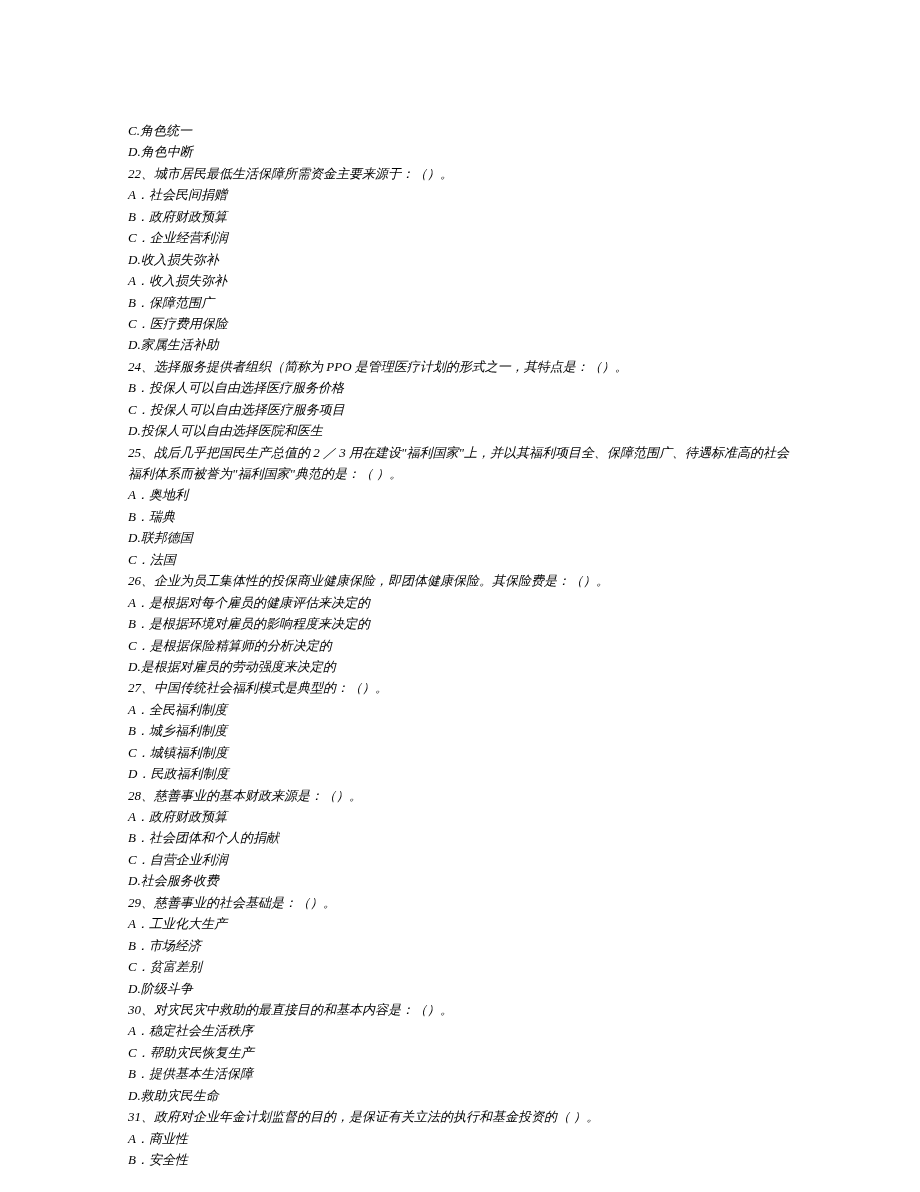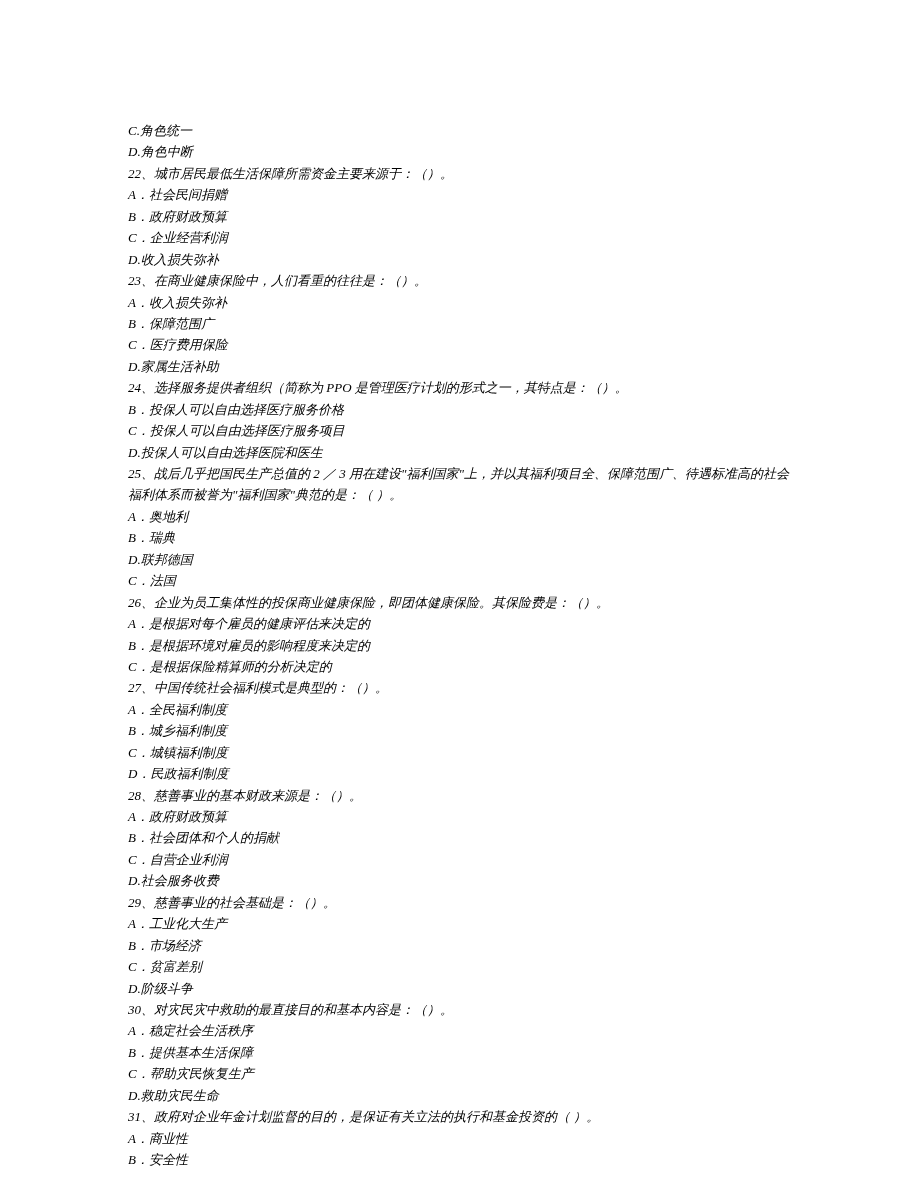--- a/index.html
+++ b/index.html
@@ -29,55 +29,55 @@
 <body>
 
 <div class="content">
   <span class="line">C.角色统一</span>
   <span class="line">D.角色中断</span>
   <span class="line">22、城市居民最低生活保障所需资金主要来源于：（）。</span>
   <span class="line">A．社会民间捐赠</span>
   <span class="line">B．政府财政预算</span>
   <span class="line">C．企业经营利润</span>
   <span class="line">D.收入损失弥补</span>
-  <span class="line">23、在商业健康保险中，人们看重的往往是：（）。</span>
   <span class="line">A．收入损失弥补</span>
   <span class="line">B．保障范围广</span>
   <span class="line">C．医疗费用保险</span>
   <span class="line">D.家属生活补助</span>
   <span class="line">24、选择服务提供者组织（简称为 PPO 是管理医疗计划的形式之一，其特点是：（）。</span>
   <span class="line">B．投保人可以自由选择医疗服务价格</span>
   <span class="line">C．投保人可以自由选择医疗服务项目</span>
   <span class="line">D.投保人可以自由选择医院和医生</span>
   <span class="line">25、战后几乎把国民生产总值的 2 ／ 3 用在建设"福利国家"上，并以其福利项目全、保障范围广、待遇标准高的社会福利体系而被誉为"福利国家"典范的是：（ ）。</span>
   <span class="line">A．奥地利</span>
   <span class="line">B．瑞典</span>
   <span class="line">D.联邦德国</span>
   <span class="line">C．法国</span>
   <span class="line">26、企业为员工集体性的投保商业健康保险，即团体健康保险。其保险费是：（）。</span>
   <span class="line">A．是根据对每个雇员的健康评估来决定的</span>
   <span class="line">B．是根据环境对雇员的影响程度来决定的</span>
   <span class="line">C．是根据保险精算师的分析决定的</span>
+  <span class="line">D.是根据对雇员的劳动强度来决定的</span>
   <span class="line">27、中国传统社会福利模式是典型的：（）。</span>
   <span class="line">A．全民福利制度</span>
   <span class="line">B．城乡福利制度</span>
   <span class="line">C．城镇福利制度</span>
   <span class="line">D．民政福利制度</span>
   <span class="line">28、慈善事业的基本财政来源是：（）。</span>
   <span class="line">A．政府财政预算</span>
   <span class="line">B．社会团体和个人的捐献</span>
   <span class="line">C．自营企业利润</span>
   <span class="line">D.社会服务收费</span>
   <span class="line">29、慈善事业的社会基础是：（）。</span>
   <span class="line">A．工业化大生产</span>
   <span class="line">B．市场经济</span>
   <span class="line">C．贫富差别</span>
   <span class="line">D.阶级斗争</span>
   <span class="line">30、对灾民灾中救助的最直接目的和基本内容是：（）。</span>
   <span class="line">A．稳定社会生活秩序</span>
+  <span class="line">C．帮助灾民恢复生产</span>
   <span class="line">B．提供基本生活保障</span>
-  <span class="line">C．帮助灾民恢复生产</span>
   <span class="line">D.救助灾民生命</span>
   <span class="line">31、政府对企业年金计划监督的目的，是保证有关立法的执行和基金投资的（ ）。</span>
   <span class="line">A．商业性</span>
   <span class="line">B．安全性</span>
 
 </div>
 
 </body></html>

